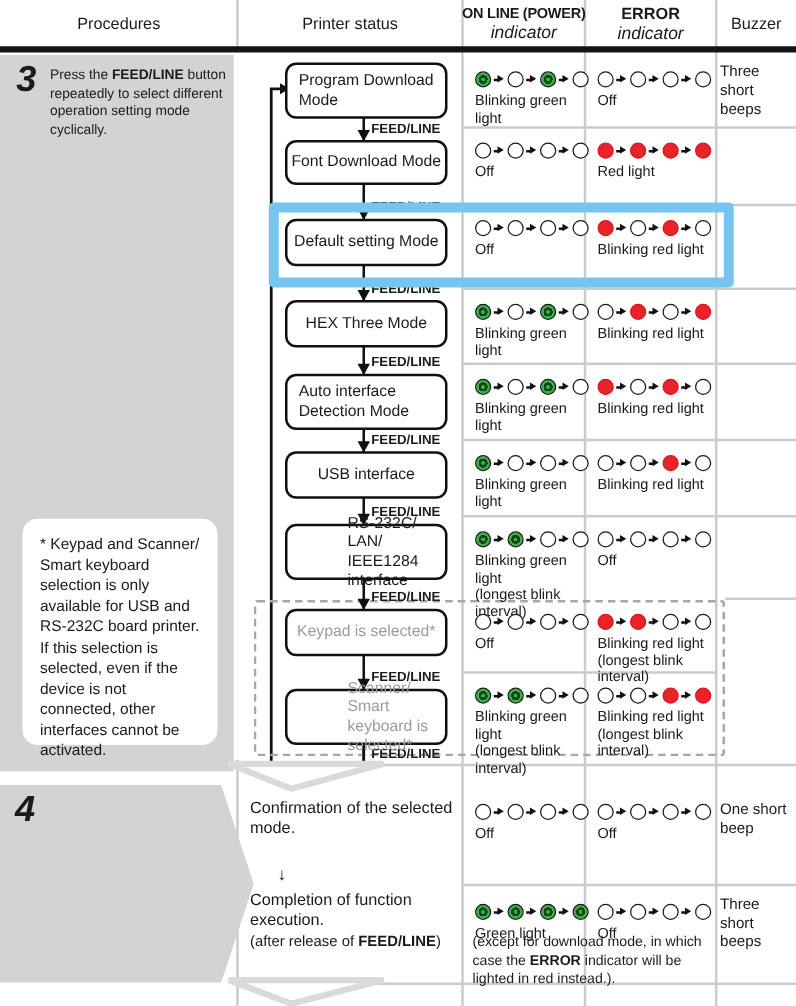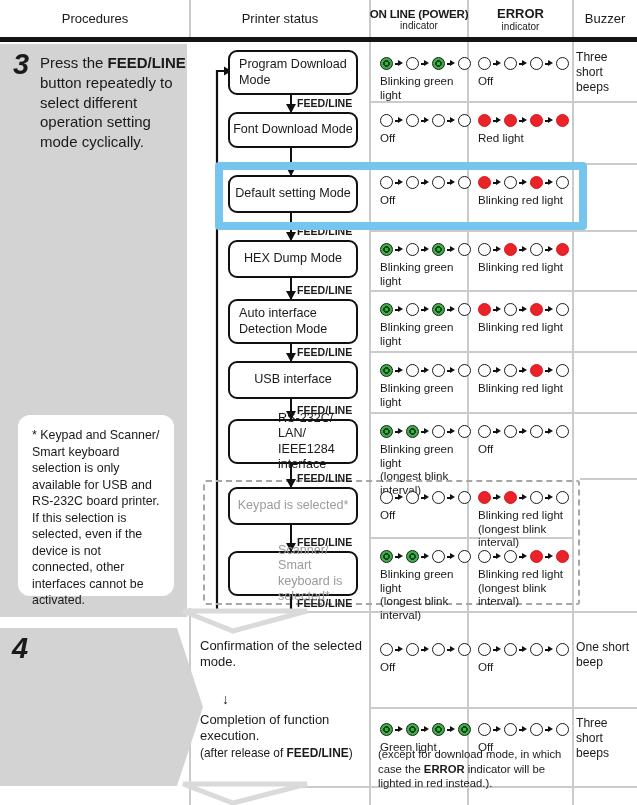--- a/index.html
+++ b/index.html
@@ -6,25 +6,25 @@
   body{font-family:"Liberation Sans",sans-serif;color:#1a1a1a;}
   #page{position:relative;width:637px;height:805px;background:#fff;overflow:hidden;}
 
   .vline{position:absolute;width:2px;background:#cbcbcb;z-index:1;}
   .hline{position:absolute;height:2px;background:#cbcbcb;z-index:1;}
   .blackbar{position:absolute;left:0;top:37px;width:637px;height:5px;background:#141414;z-index:2;}
 
   .hdr{position:absolute;top:0;height:37px;display:flex;flex-direction:column;align-items:center;justify-content:center;text-align:center;font-size:13px;z-index:2;}
   .hdr .b{font-weight:bold;white-space:nowrap;}
   .hdr.small .b{font-size:11.6px;letter-spacing:-0.2px;}
-  .hdr .sub{font-size:10px;margin-top:0px;}
+  .hdr .sub{font-size:14px;margin-top:0px;font-style:italic;}
 
   .graycell{position:absolute;background:#d3d3d3;z-index:1;}
   .stepnum{position:absolute;font-size:29px;font-weight:bold;font-style:italic;z-index:2;}
-  .steptext{position:absolute;font-size:15px;line-height:1.32;z-index:2;}
+  .steptext{position:absolute;font-size:11px;line-height:1.32;z-index:2;}
   .notebox{position:absolute;background:#fff;border-radius:12px;padding:12px 10px 10px 14px;font-size:12.4px;line-height:1.33;box-sizing:border-box;z-index:2;}
 
   .flow-box{position:absolute;left:228px;width:130px;box-sizing:border-box;border:2.6px solid #101010;border-radius:9px;background:#fff;display:flex;flex-direction:column;justify-content:center;padding:1px 5px 1px 9px;font-size:12.6px;line-height:1.22;z-index:3;}
   .flow-box.center{align-items:center;text-align:center;padding:1px 3px;}
   .flow-box.gray{color:#9b9b9b;}
   .connector{position:absolute;left:290px;width:2.2px;background:#101010;z-index:2;}
   .arrow-down{position:absolute;left:285.5px;width:0;height:0;border-left:5.5px solid transparent;border-right:5.5px solid transparent;border-top:9px solid #101010;z-index:2;}
   .feedline{position:absolute;left:297px;font-size:10.6px;font-weight:bold;z-index:2;white-space:nowrap;}
 
   .cell{position:absolute;box-sizing:border-box;padding:13px 0 0 10px;z-index:2;}
@@ -119,21 +119,21 @@
       <div class="connector" style="top: 147px; height: 30px;"></div>
       <div class="arrow-down" style="top: 167px;"></div>
       <div class="feedline" style="top: 160px;">FEED/LINE</div>
       <div class="flow-box center" style="top: 175px; height: 38px;">
         <div>Default setting Mode</div>
       </div>
       <div class="connector" style="top: 212px; height: 30px;"></div>
       <div class="arrow-down" style="top: 232px;"></div>
       <div class="feedline" style="top: 225px;">FEED/LINE</div>
       <div class="flow-box center" style="top: 240px; height: 38px;">
-        <div>HEX Dump Mode</div>
+        <div>HEX Three Mode</div>
       </div>
       <div class="connector" style="top: 277px; height: 24px;"></div>
       <div class="arrow-down" style="top: 291px;"></div>
       <div class="feedline" style="top: 284px;">FEED/LINE</div>
       <div class="flow-box" style="top: 299px; height: 45px;">
         <div>Auto interface</div>
         <div>Detection Mode</div>
       </div>
       <div class="connector" style="top: 343px; height: 20px;"></div>
       <div class="arrow-down" style="top: 353px;"></div>

